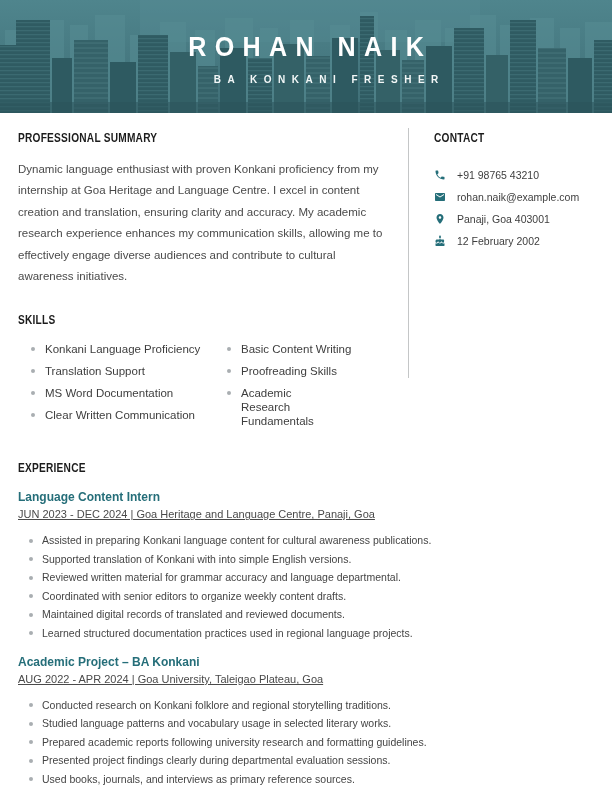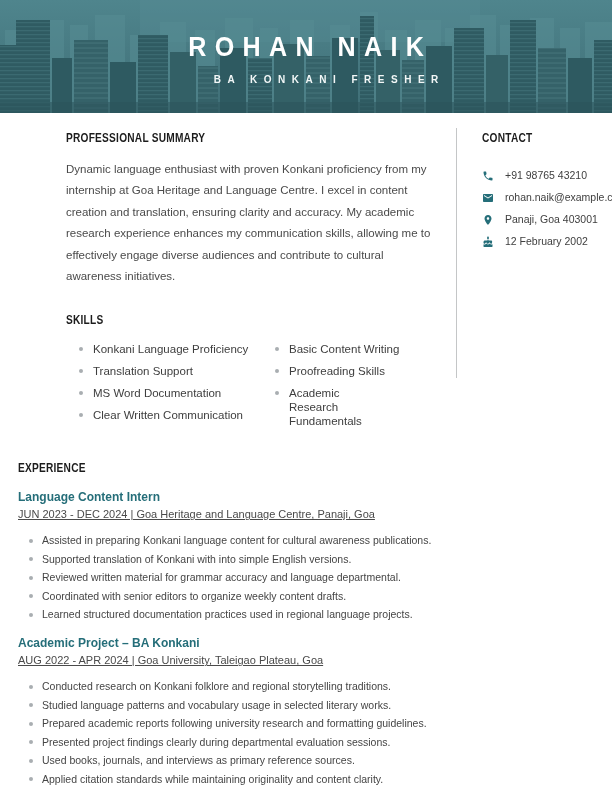--- a/index.html
+++ b/index.html
@@ -26,21 +26,21 @@
     margin-right:-6.5px; margin-top:11px; white-space:nowrap;margin-left:40px;
   }
 
   
   .content { padding:0 18px; }
   .sec-heading {
     font-size:13px; font-weight:700; color:#1c1c1c; letter-spacing:0.3px;
     transform:scaleX(0.78); transform-origin:left center; white-space:nowrap;
   }
 
-  .top-row { display:flex; margin-top:17px;margin-left:48px; }
+  .top-row { display:flex; margin-top:17px; }
   .left-col { width:375px; flex:0 0 375px; }
   .vdivider { width:1px; flex:0 0 1px; height:250px; background:#c4c6c7; margin-left:15px; margin-top:-2px; }
   .right-col { margin-left:25px; flex:1; }
 
   .summary-text {
     margin-top:14px; font-size:11.5px; line-height:21.4px; color:#4a4a4a;
   }
 
   .skills-block { margin-top:25px; }
   .skills-cols { display:flex; margin-top:15px; }
@@ -49,21 +49,21 @@
   .skill-item {
     position:relative; padding-left:27px; font-size:11.5px; color:#3e3e3e;
     line-height:14px; margin-bottom:8px;
   }
   .skill-item::before {
     content:""; position:absolute; left:13px; top:5px; width:4px; height:4px;
     border-radius:50%; background:#a9aeb1;
   }
 
   .contact-list { list-style:none; margin-top:24px; }
-  .contact-item { display:flex; align-items:flex-end; margin-bottom:9px; }
+  .contact-item { display:flex; align-items:flex-start; margin-bottom:9px; }
   .contact-icon { width:12px; height:12px; flex:0 0 12px; margin-right:11px; display:inline-flex; }
   .contact-icon svg { width:12px; height:12px; }
   .contact-text { font-size:10.5px; color:#3e3e3e; line-height:13px; }
 
   .experience { margin-top:24px; }
   .job { margin-top:15px; }
   .job:first-of-type { margin-top:23px; }
   .job-title { color:#256e79; font-size:12px; font-weight:700; line-height:15px; }
   .job-meta { font-size:11px; color:#4a4a4a; margin-top:2px; line-height:15px;text-decoration:underline; }
   .job-bullets { list-style:none; margin-top:12px; }
@@ -227,20 +227,21 @@
       <div class="sec-heading">EXPERIENCE</div>
 
       <div class="job">
         <div class="job-title">Language Content Intern</div>
         <div class="job-meta">JUN 2023 - DEC 2024  |  Goa Heritage and Language Centre, Panaji, Goa</div>
         <ul class="job-bullets">
           <li class="job-bullet">Assisted in preparing Konkani language content for cultural awareness publications.</li>
           <li class="job-bullet">Supported translation of Konkani with into simple English versions.</li>
           <li class="job-bullet">Reviewed written material for grammar accuracy and language departmental.</li>
           <li class="job-bullet">Coordinated with senior editors to organize weekly content drafts.</li>
+          <li class="job-bullet">Maintained digital records of translated and reviewed documents.</li>
           <li class="job-bullet">Learned structured documentation practices used in regional language projects.</li>
         </ul>
       </div>
 
       <div class="job">
         <div class="job-title">Academic Project – BA Konkani</div>
         <div class="job-meta">AUG 2022 - APR 2024  |  Goa University, Taleigao Plateau, Goa</div>
         <ul class="job-bullets">
           <li class="job-bullet">Conducted research on Konkani folklore and regional storytelling traditions.</li>
           <li class="job-bullet">Studied language patterns and vocabulary usage in selected literary works.</li>

